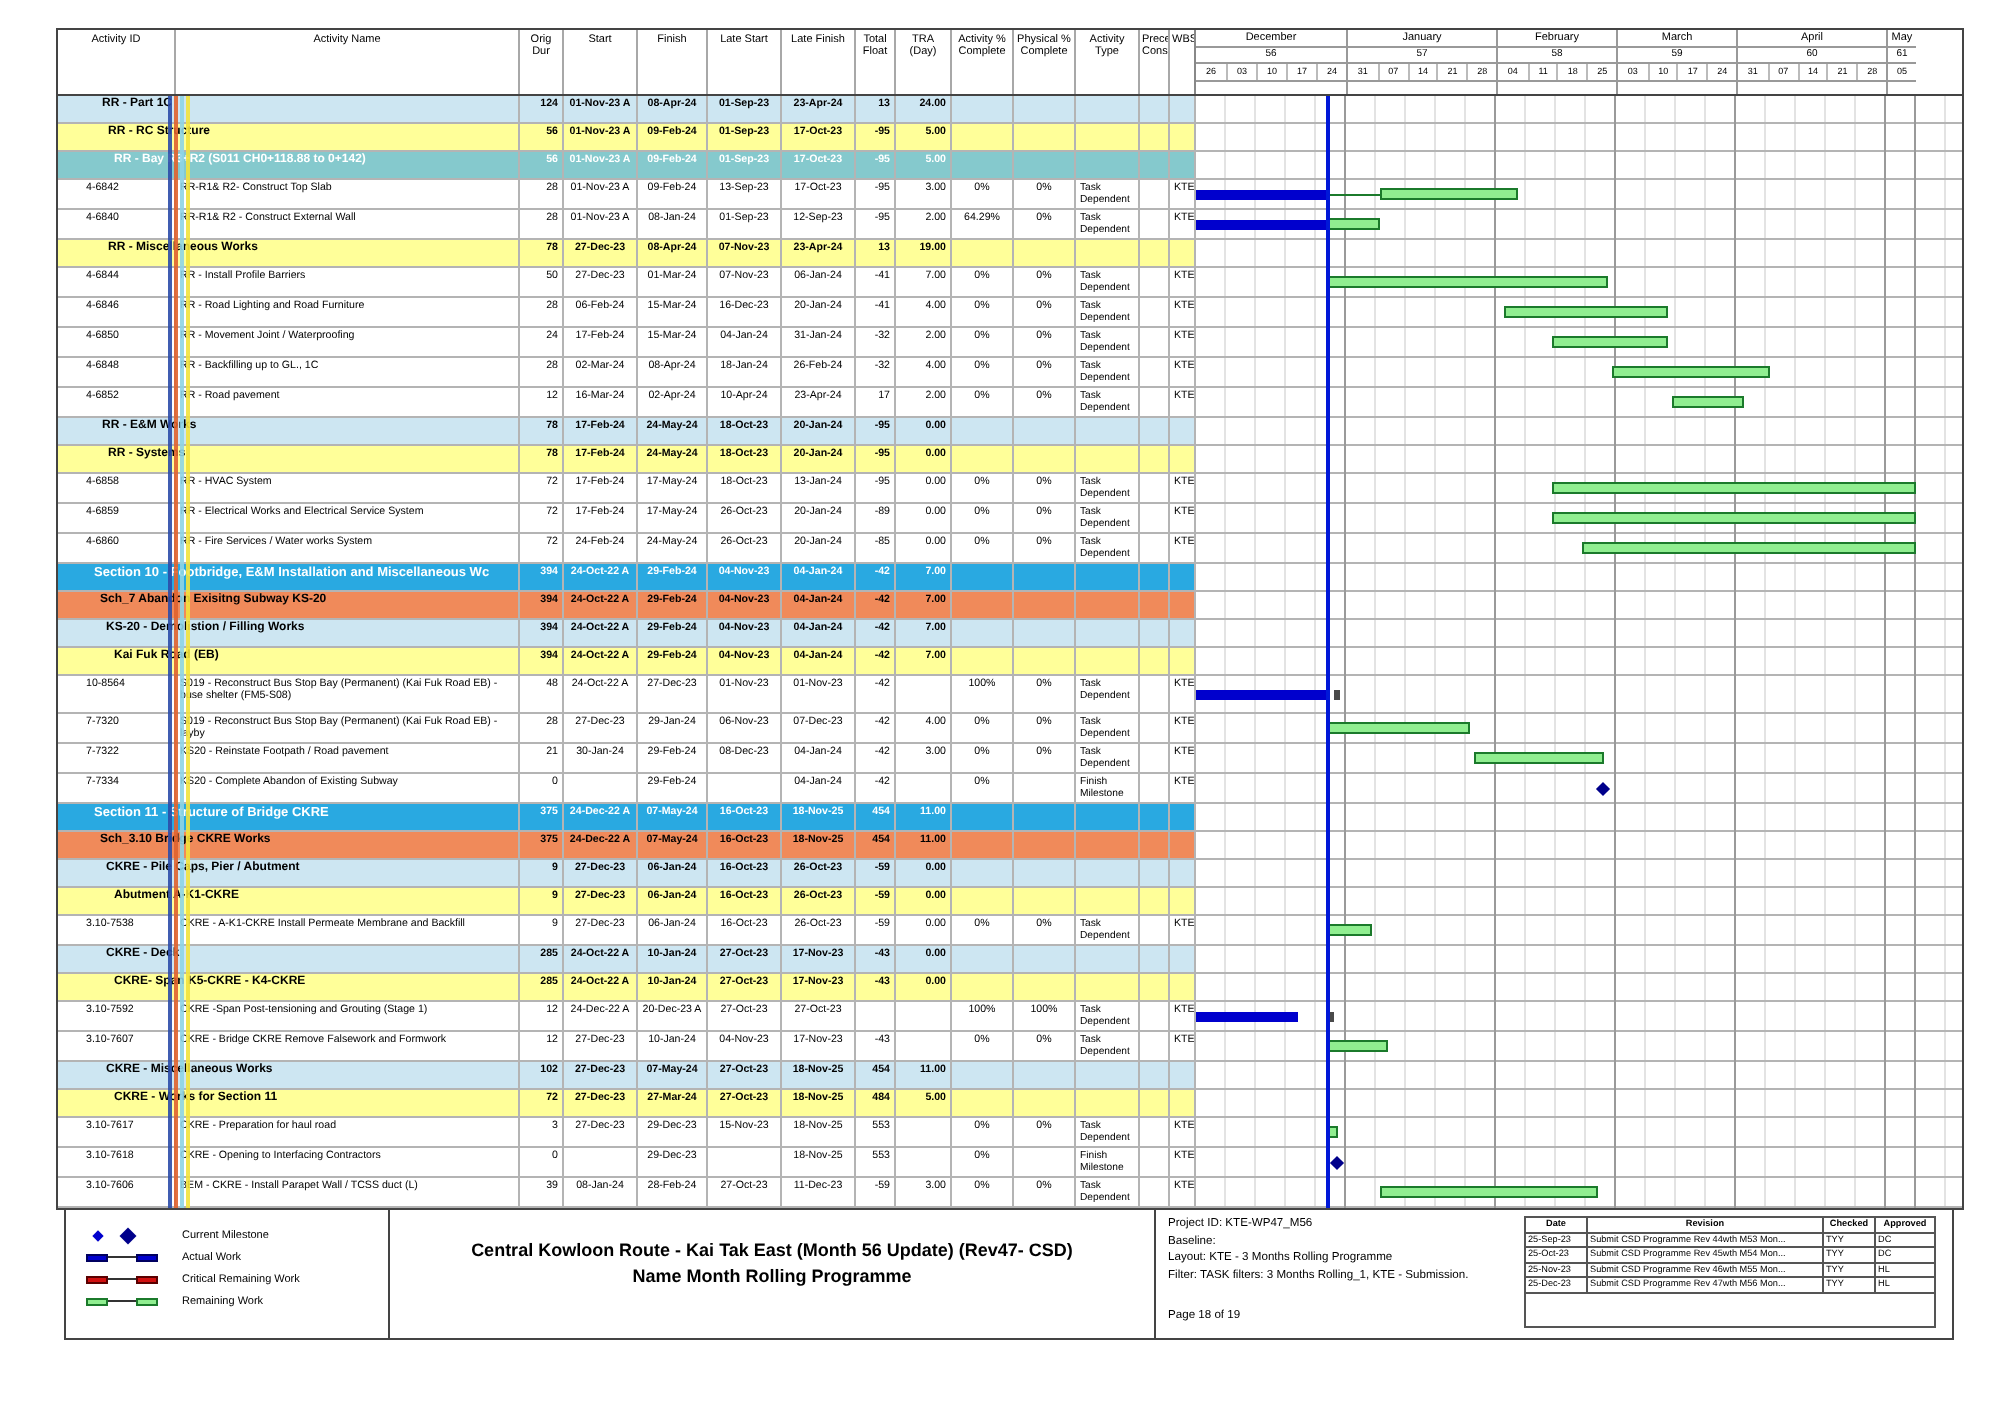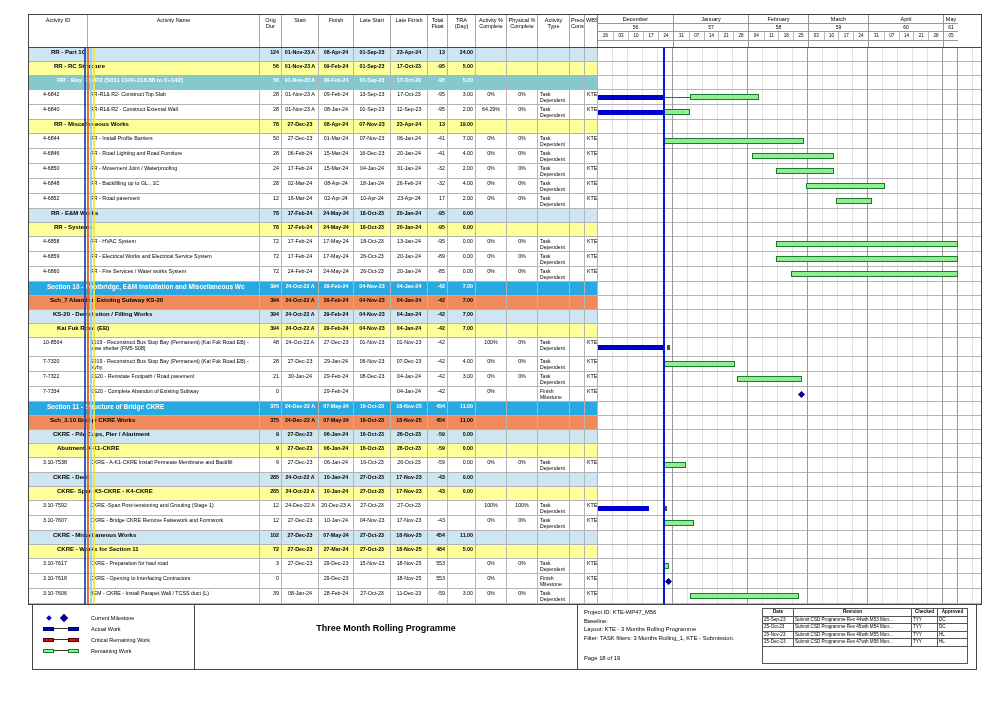--- a/index.html
+++ b/index.html
@@ -877,21 +877,22 @@
       <div class="leg-item">
         <span class="sw">
             <span class="lbar green"></span>
             <span class="lline"></span>
             <span class="lbar green"></span>
           </span>
         <span>Remaining Work</span>
       </div>
     </div>
     <div class="titlebox">
-      <div class="t2">Three Month Rolling Programme</div>
+      <div class="t1">Central Kowloon Route - Kai Tak East (Month 56 Update) (Rev47- CSD)</div>
+      <div class="t2">Name Month Rolling Programme</div>
     </div>
     <div class="infobox">
       <div class="infoline">Project ID: KTE-WP47_M56</div>
       <div class="infoline">Baseline:</div>
       <div class="infoline">Layout: KTE - 3 Months Rolling Programme</div>
       <div class="infoline">Filter: TASK filters: 3 Months Rolling_1, KTE - Submission.</div>
       <div class="pg">Page 18 of 19</div>
       <div class="rtable">
           <div class="rt-row rt-head">
             <div class="rt-c" style="width: 30px;">Date</div>

